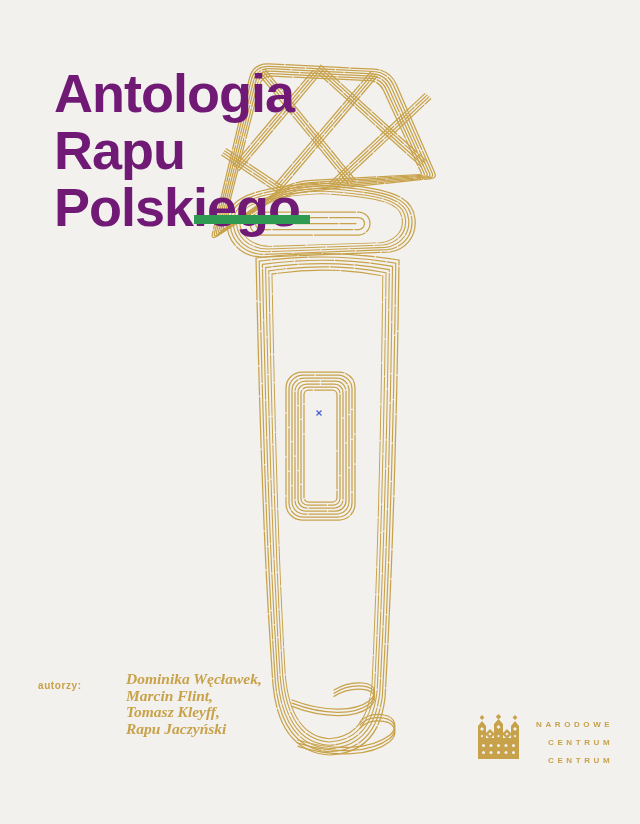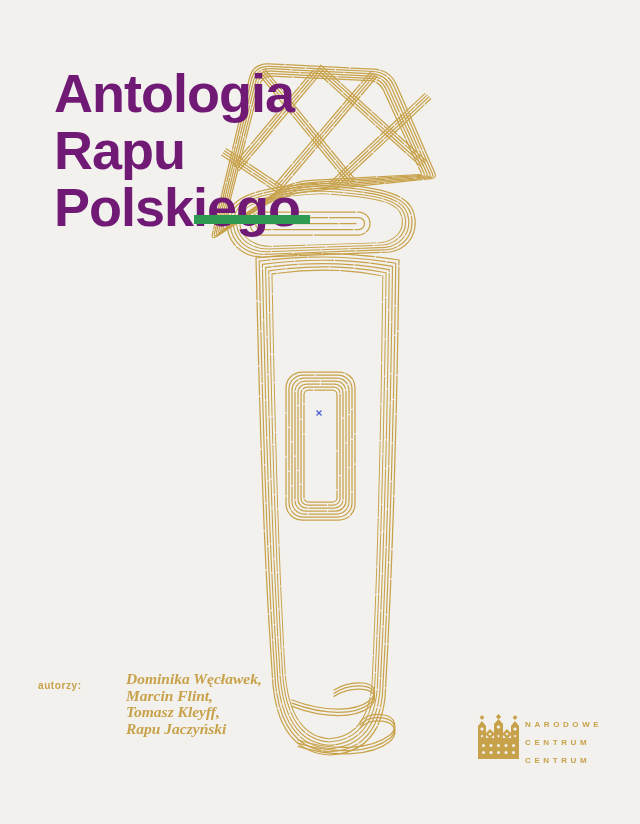--- a/index.html
+++ b/index.html
@@ -30,23 +30,23 @@
     position:absolute;left:98px;top:671px;
     font-family:"Liberation Serif",serif;
     font-style:italic;font-weight:700;
     font-size:15.5px;line-height:16.6px;color:#c8a24a;
     white-space:nowrap;
     margin-left:28px;
   }
   .logo{position:absolute;left:477px;top:713px;z-index:2;}
   .logo-crown{position:absolute;left:0;top:1px;}
   .logo-text{
-    position:absolute;left:48px;top:3px;
+    position:absolute;left:59px;top:3px;
     font-size:8px;font-weight:700;letter-spacing:3.6px;
-    line-height:18.2px;color:#c8a24a;white-space:nowrap;
+    line-height:18.2px;color:#c8a24a;white-space:nowrap;text-align:right;
   }
 </style>
 </head>
 <body>
 
 <div class="poster">
 
   <svg id="mic" width="640" height="824" viewBox="0 0 640 824">
       <path fill="none" stroke="#c8a24a" stroke-width="1.25" stroke-linecap="round" stroke-dasharray="42 2 63 2 28 2 51 2 80 2 37 2" d="M249.3 78.6 Q253 63 269.0 63.8 L374.0 69.2 Q390 70 396.4 84.7 L434.6 172.5 Q437 178 431.0 178.6 L307.9 191.3 Q282 194 260.2 208.1 L216.9 236.2 Q211 240 212.6 233.2 Z" stroke-dashoffset="0"></path>
       <path fill="none" stroke="#c8a24a" stroke-width="1.25" stroke-linecap="round" stroke-dasharray="42 2 63 2 28 2 51 2 80 2 37 2" d="M251.3 79.9 Q254.8051633019055 65.52019551889404 269.6 66.3 L373.1 71.5 Q387.85966021669435 72.24253107269423 393.8 85.8 L432.1 172.9 Q433.9835092960377 177.28530857504163 429.2 177.7 L308.5 189.2 Q283.818685169934 191.4895450108273 263.1 205.1 L218.2 234.8 Q213.32908405003172 237.9541829290262 214.7 232.3 Z" stroke-dashoffset="47"></path>

